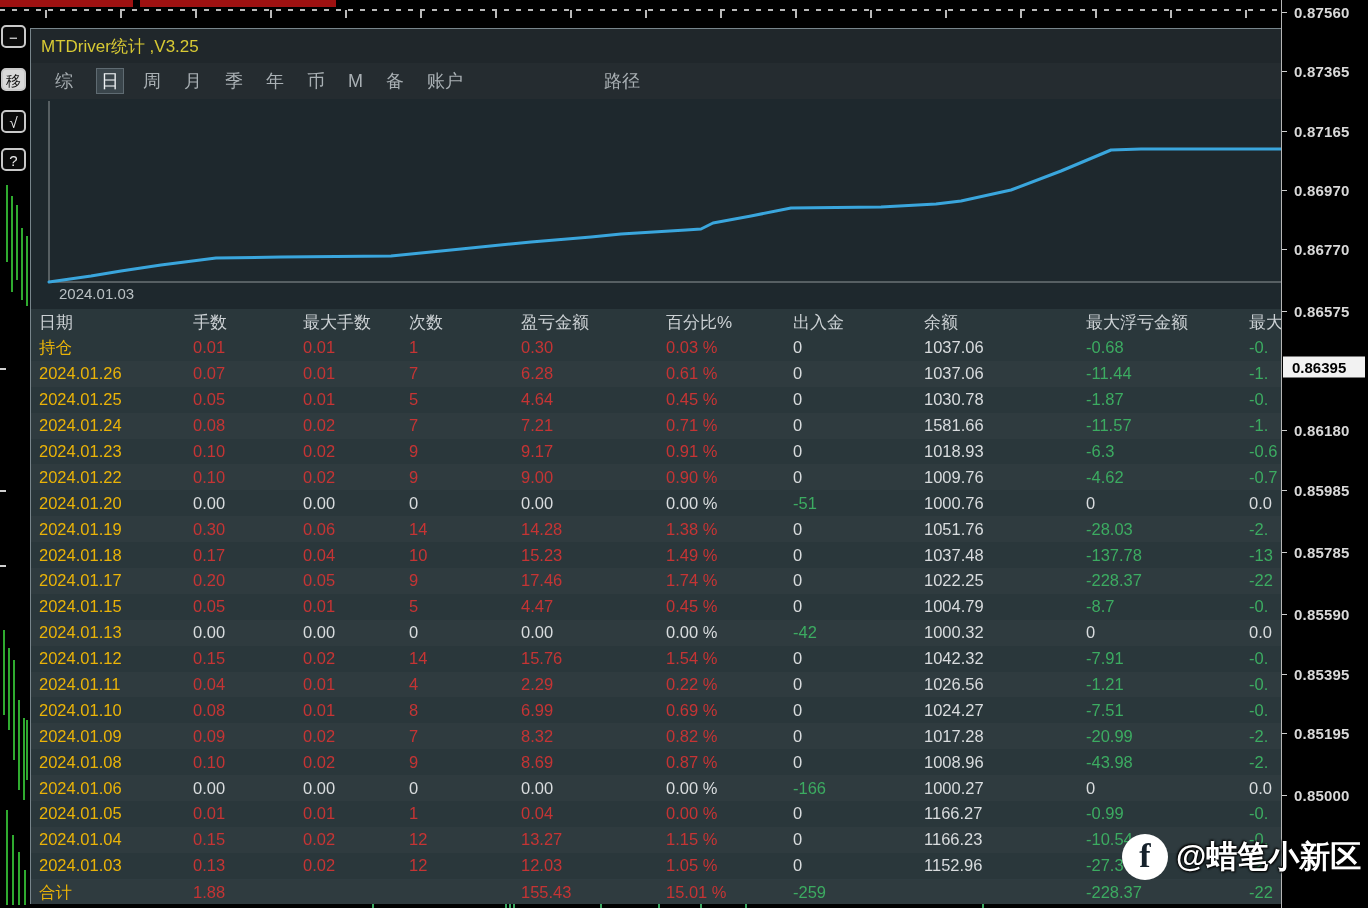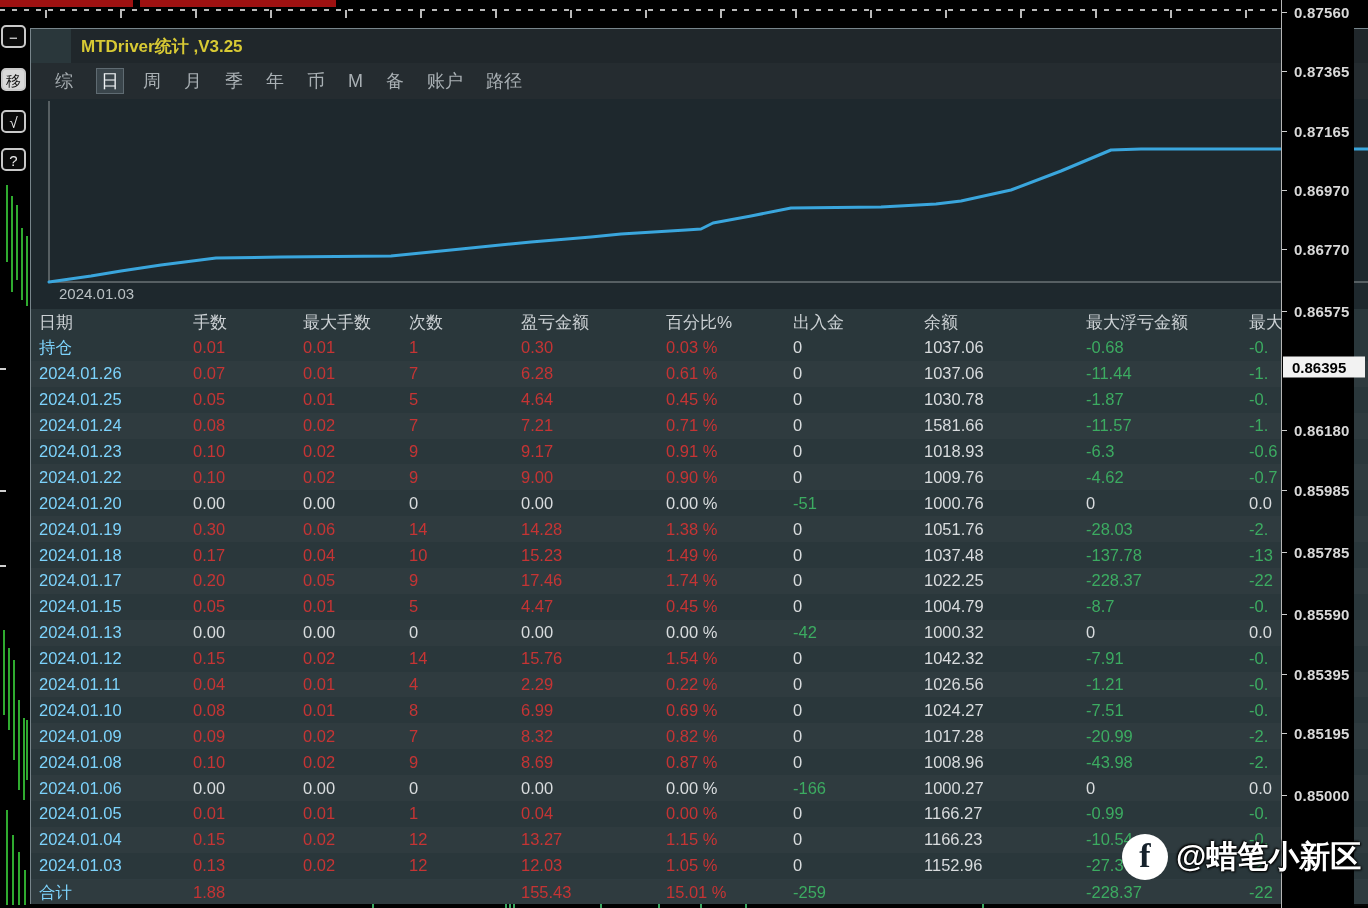--- a/index.html
+++ b/index.html
@@ -19,46 +19,46 @@
             background:#0a0a0a;color:#e9e9e9;font-size:15px;line-height:21px;text-align:center;
             box-sizing:border-box;cursor:pointer;}
   .side-btn.lite{background:#d9d9d9;color:#141414;}
   .candle{position:absolute;width:2px;background:#2faa2f;}
   .wdash{position:absolute;width:6px;height:2px;background:#cfcfcf;}
 
   
   .panel{position:absolute;left:30px;top:28px;width:1338px;height:876px;display:flex;flex-direction:column;
          background:#2a373b;border-left:1px solid #78858b;border-top:1px solid #78858b;box-sizing:border-box;}
   .title-bar{height:34px;flex:0 0 34px;background:#20272b;display:flex;align-items:center;
-             padding-left:10px;color:#d8ca34;font-weight:bold;font-size:17px;margin-left:40px;}
+             padding-left:10px;color:#d8ca34;font-weight:normal;font-size:17px;}
   .tab-bar{height:36px;flex:0 0 36px;background:#252c30;display:flex;align-items:center;
            padding-left:24px;font-size:18px;color:#a9b0b4;}
   .tab{margin-right:23px;cursor:pointer;white-space:nowrap;}
   .tab.selected{background:#3a454b;color:#eef1f3;border:1px solid #5f6b72;padding:0 4px;margin-right:19px;}
-  .tab.path-tab{}
+  .tab.path-tab{margin-left:118px;}
 
   .chart-area{height:210px;flex:0 0 210px;background:#1e282d;position:relative;}
   .chart-area svg{position:absolute;left:0;top:0;}
   .chart-start-label{position:absolute;left:28px;top:186px;color:#b9c0c3;font-size:15px;}
 
   .thead,.trow{display:grid;grid-template-columns:154px 110px 106px 112px 145px 127px 131px 162px 163px 1fr;
                align-items:center;}
   .thead{height:26px;flex:0 0 26px;color:#ccd1d4;font-size:17px;}
   .tbody{flex:1 1 auto;display:flex;flex-direction:column;}
   .trow{height:25.9px;flex:0 0 25.9px;font-size:16.5px;}
   .trow:nth-child(even){background:rgba(255,255,255,0.025);}
   .thead span,.trow span{padding-left:8px;white-space:nowrap;overflow:hidden;}
   .totals{height:26px;flex:0 0 26px;background:#0f1618;border-top:1px solid #2f3c41;font-size:16.5px;}
   .t-red{color:#c53434;}
   .t-green{color:#3cab61;}
   .t-white{color:#d9dcde;}
-  .t-date{color:#7dd3fc;}
-
-  
-  .price-axis{position:absolute;left:1281px;top:0;width:73px;height:908px;background:#000;
+  .t-date{color:#eab308;}
+
+  
+  .price-axis{position:absolute;left:1281px;top:0;width:87px;height:908px;background:#000;
               border-left:1px solid #b5b5b5;z-index:5;box-sizing:border-box;}
   .ax-label{position:absolute;left:12px;transform:translateY(-50%);color:#d9d9d9;
             font-size:15px;font-weight:600;letter-spacing:0.2px;}
   .ax-tick{position:absolute;left:0;width:5px;height:1px;background:#cfcfcf;}
   .current-tag{position:absolute;left:1px;transform:translateY(-50%);width:82px;box-sizing:border-box;
                background:#f2f2f2;color:#000;font-size:15px;font-weight:600;padding:2px 0 2px 9px;}
 
   
   .bottom-strip{position:absolute;left:30px;top:904px;width:1251px;height:4px;background:#000;}
   .b-tick{position:absolute;top:0;width:2px;height:4px;background:#3aa860;}

